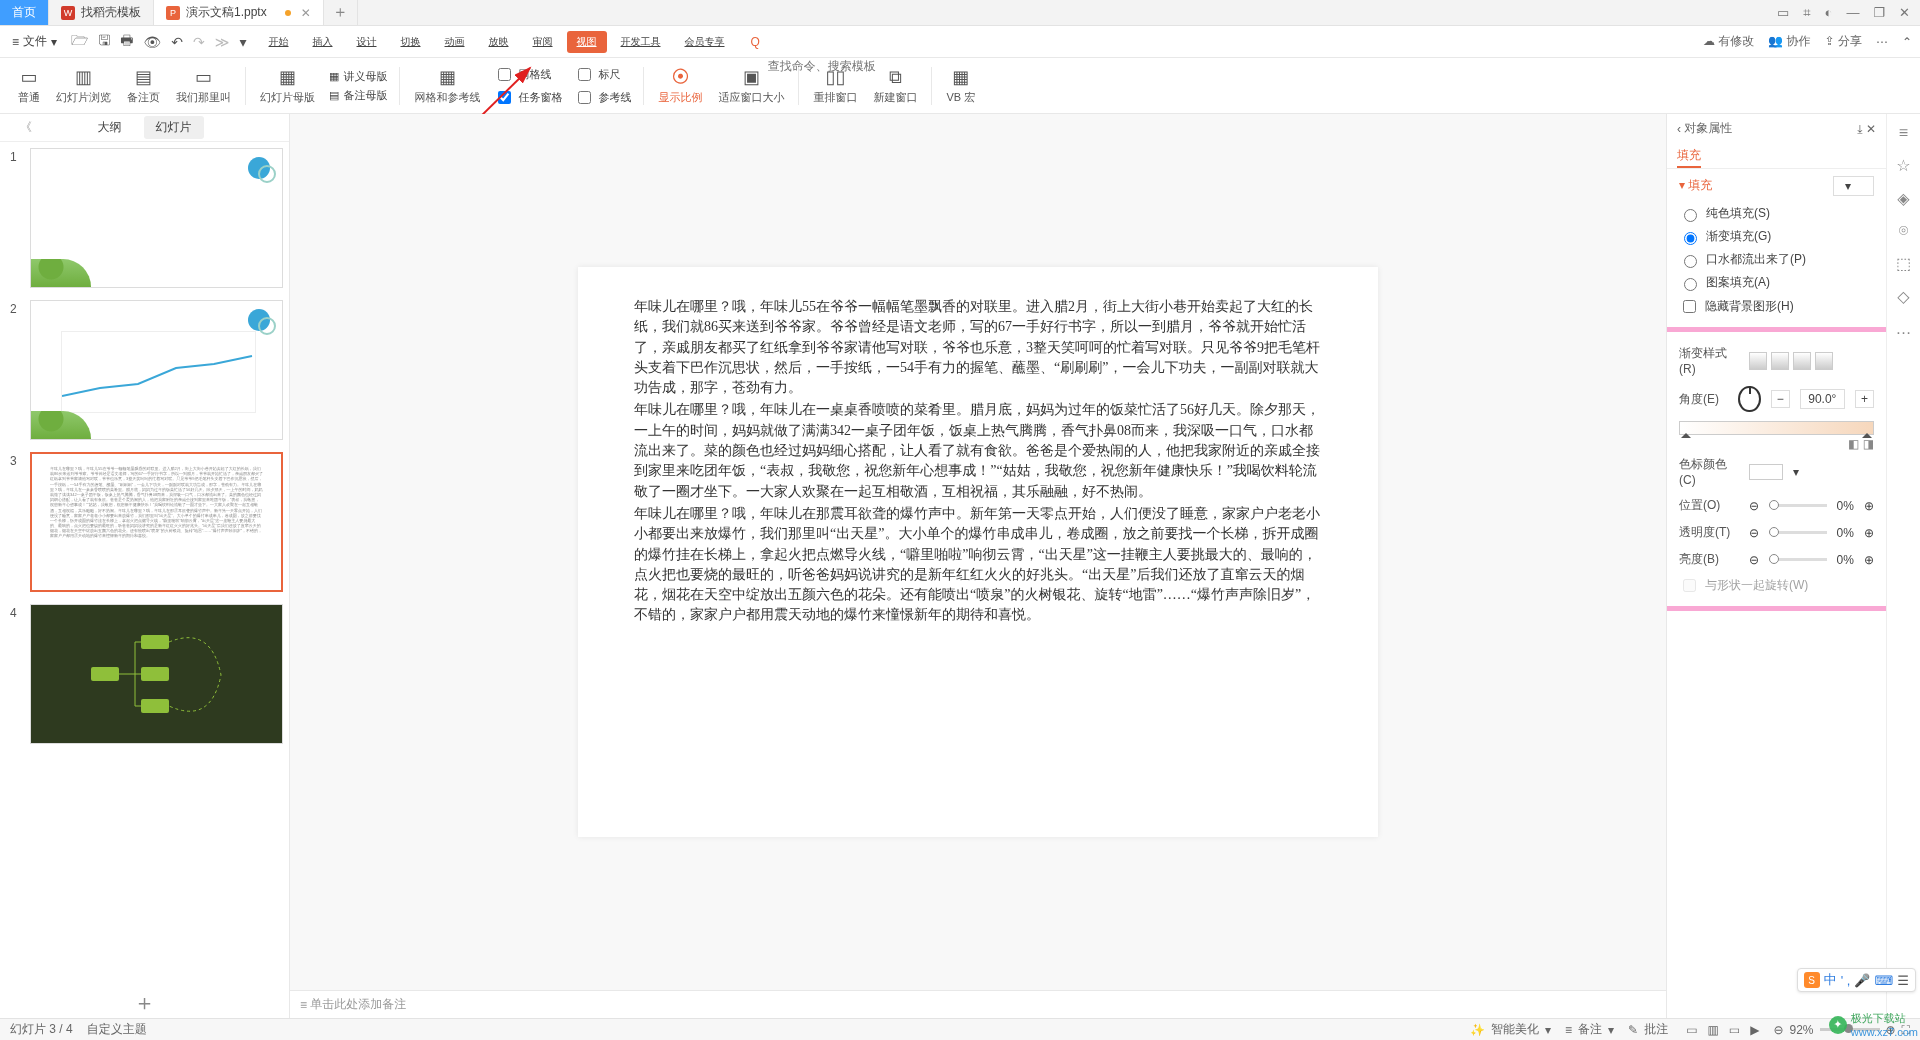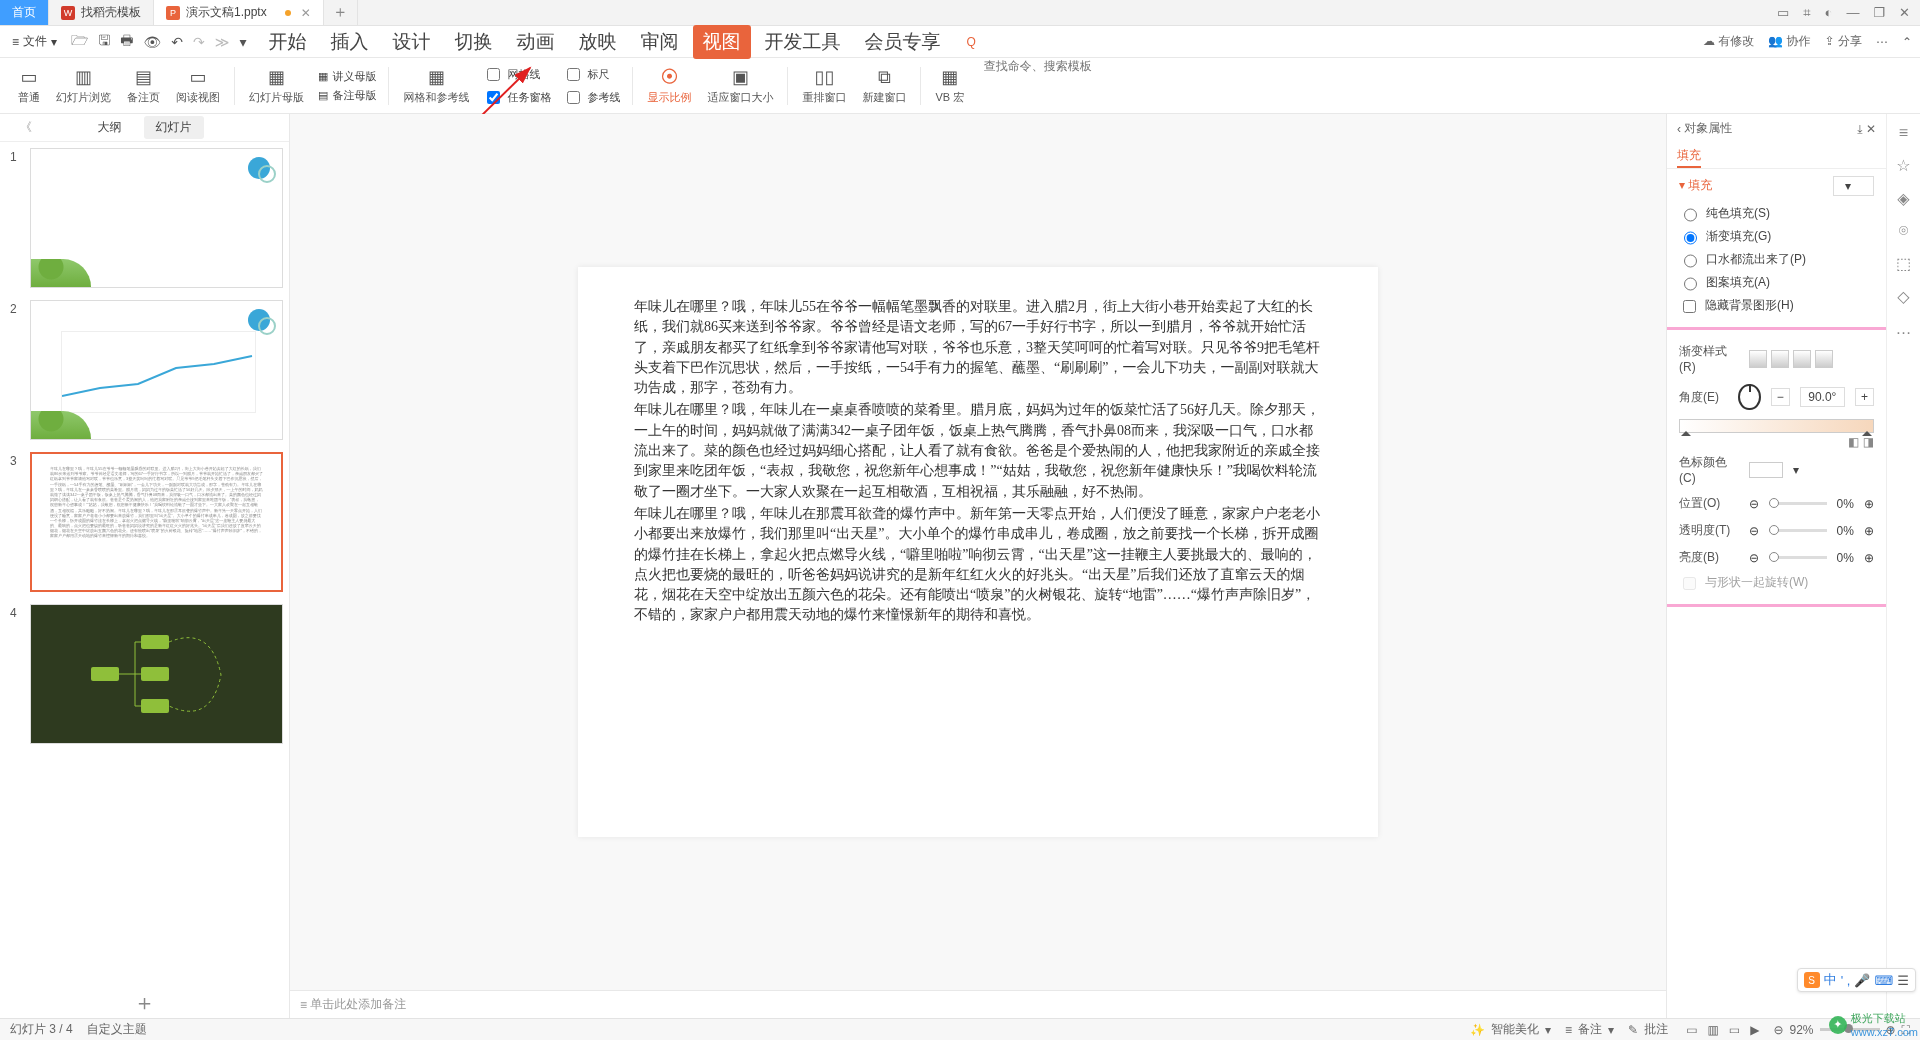--- a/index.html
+++ b/index.html
@@ -14,21 +14,21 @@
   .tab .dot { width:6px;height:6px;border-radius:50%;background:#f5a22a;margin-left:18px; }
   .tab .x { margin-left:10px; color:#999; }
   .tab.plus { width:34px; justify-content:center; color:#888; font-size:16px; }
   .winctrl { margin-left:auto; display:flex; align-items:center; gap:14px; padding:0 10px; color:#777; }
   .winctrl span { cursor:pointer; font-size:13px; }
   .menubar { height:32px; display:flex; align-items:center; padding:0 8px; gap:4px; border-bottom:1px solid #e8e8e8; }
   .menubar .left-icons { display:flex; align-items:center; gap:10px; color:#555; font-size:14px; }
   .menubar .left-icons span { cursor:pointer; }
   .menubar .filebtn { display:flex; align-items:center; gap:4px; padding:2px 4px; cursor:pointer; margin-right:6px; }
   .menubar .menus { display:flex; gap:4px; margin-left:8px; }
-  .menubar .menus span { padding:4px 10px; cursor:pointer; font-size:19px; }
+  .menubar .menus span { padding:4px 10px; cursor:pointer; font-size:10px;text-decoration:underline; }
   .menubar .menus span.active { background:#e9643c; color:#fff; border-radius:3px; }
   .menubar .search { margin-left:12px; display:flex; align-items:center; gap:6px; color:#bbb; }
   .menubar .search input { border:none; outline:none; width:160px; font-size:12px;margin-top:48px; }
   .menubar .right { margin-left:auto; display:flex; align-items:center; gap:14px; color:#666; font-size:12px; }
   .toolbar { height:56px; border-bottom:1px solid #e8e8e8; display:flex; align-items:center; padding:0 10px; gap:0; }
   .tgrp { display:flex; flex-direction:column; align-items:center; gap:2px; padding:0 8px; cursor:pointer; color:#555; }
   .tgrp .big { width:22px; height:22px; display:flex; align-items:center; justify-content:center; font-size:18px; }
   .tgrp .lbl { font-size:11px; }
   .tsep { width:1px; height:38px; background:#e8e8e8; margin:0 6px; }
   .tchk { display:flex; flex-direction:column; gap:4px; padding:0 6px; }
@@ -48,23 +48,23 @@
   .canvaswrap { flex:1; background:#f8f8f8; display:flex; flex-direction:column; position:relative; }
   .canvas { flex:1; display:flex; align-items:center; justify-content:center; overflow:auto; }
   .page { width:800px; height:570px; background:#fff; box-shadow:0 0 6px rgba(0,0,0,.08); padding:30px 56px; }
   .page p { margin:0 0 2px 0; font-size:14px; line-height:1.45; color:#333; font-family:"SimSun","Songti SC",serif; }
   .notesbar { height:28px; border-top:1px solid #e8e8e8; display:flex; align-items:center; padding:0 10px; color:#999; font-size:12px; background:#fff; }
   .rightpane { width:220px; border-left:1px solid #e8e8e8; display:flex; flex-direction:column; font-size:12px; position:relative; }
   .rp-title { padding:6px 10px; display:flex; align-items:center; color:#666; }
   .rp-title .t { flex:1; }
   .rp-tab { padding:4px 10px; border-bottom:1px solid #eee; }
   .rp-tab span { color:#e9643c; border-bottom:2px solid #e9643c; padding-bottom:4px; font-size:12px; }
-  .rp-sec { padding:8px 12px; border-bottom:3px solid #f9a8d4; }
+  .rp-sec { padding:8px 12px; border-bottom:5px solid #f9a8d4; }
   .rp-sec h4 { margin:0 0 8px 0; font-size:12px; color:#e9643c; font-weight:normal; }
-  .radio-row { display:flex; gap:6px; padding:3px 0; font-size:12px; }
+  .radio-row { display:flex; align-items:center; gap:6px; padding:3px 0; font-size:12px; }
   .field-row { display:flex; align-items:center; gap:10px; padding:5px 0; font-size:12px; }
   .field-row .lab { width:60px; color:#555; }
   .knob { width:26px;height:26px;border:2px solid #333;border-radius:50%;position:relative; }
   .knob::after{content:"";position:absolute;left:50%;top:-2px;width:2px;height:8px;background:#333;transform-origin:bottom;transform:translateX(-50%);}
   .numbox { border:1px solid #ddd; padding:2px 6px; width:52px; text-align:center; }
   .grad-preview { display:flex; gap:4px; }
   .grad-preview span { width:18px;height:18px;border:1px solid #ccc;display:inline-block;background:linear-gradient(#fff,#ccc); }
   .slider { flex:1; height:3px; background:#ddd; position:relative; }
   .slider .h { position:absolute; top:-4px; left:0; width:10px;height:10px;border-radius:50%;background:#fff;border:1px solid #888; }
   .gradbar { height:14px; background:linear-gradient(90deg,#fff,#f6d7bc); border:1px solid #ccc; position:relative; margin:4px 0 2px; }
@@ -171,21 +171,21 @@
   <div class="tgrp">
       <span class="big">▥</span>
       <span class="lbl">幻灯片浏览</span>
     </div>
   <div class="tgrp">
       <span class="big">▤</span>
       <span class="lbl">备注页</span>
     </div>
   <div class="tgrp">
       <span class="big">▭</span>
-      <span class="lbl">阅读视图</span>
+      <span class="lbl">我们那里叫</span>
     </div>
   <div class="tsep"></div>
   <div class="tgrp">
       <span class="big">▦</span>
       <span class="lbl">幻灯片母版</span>
     </div>
   <div class="tchk">
     <label>
         <span>▦</span>
         <span>讲义母版</span>

